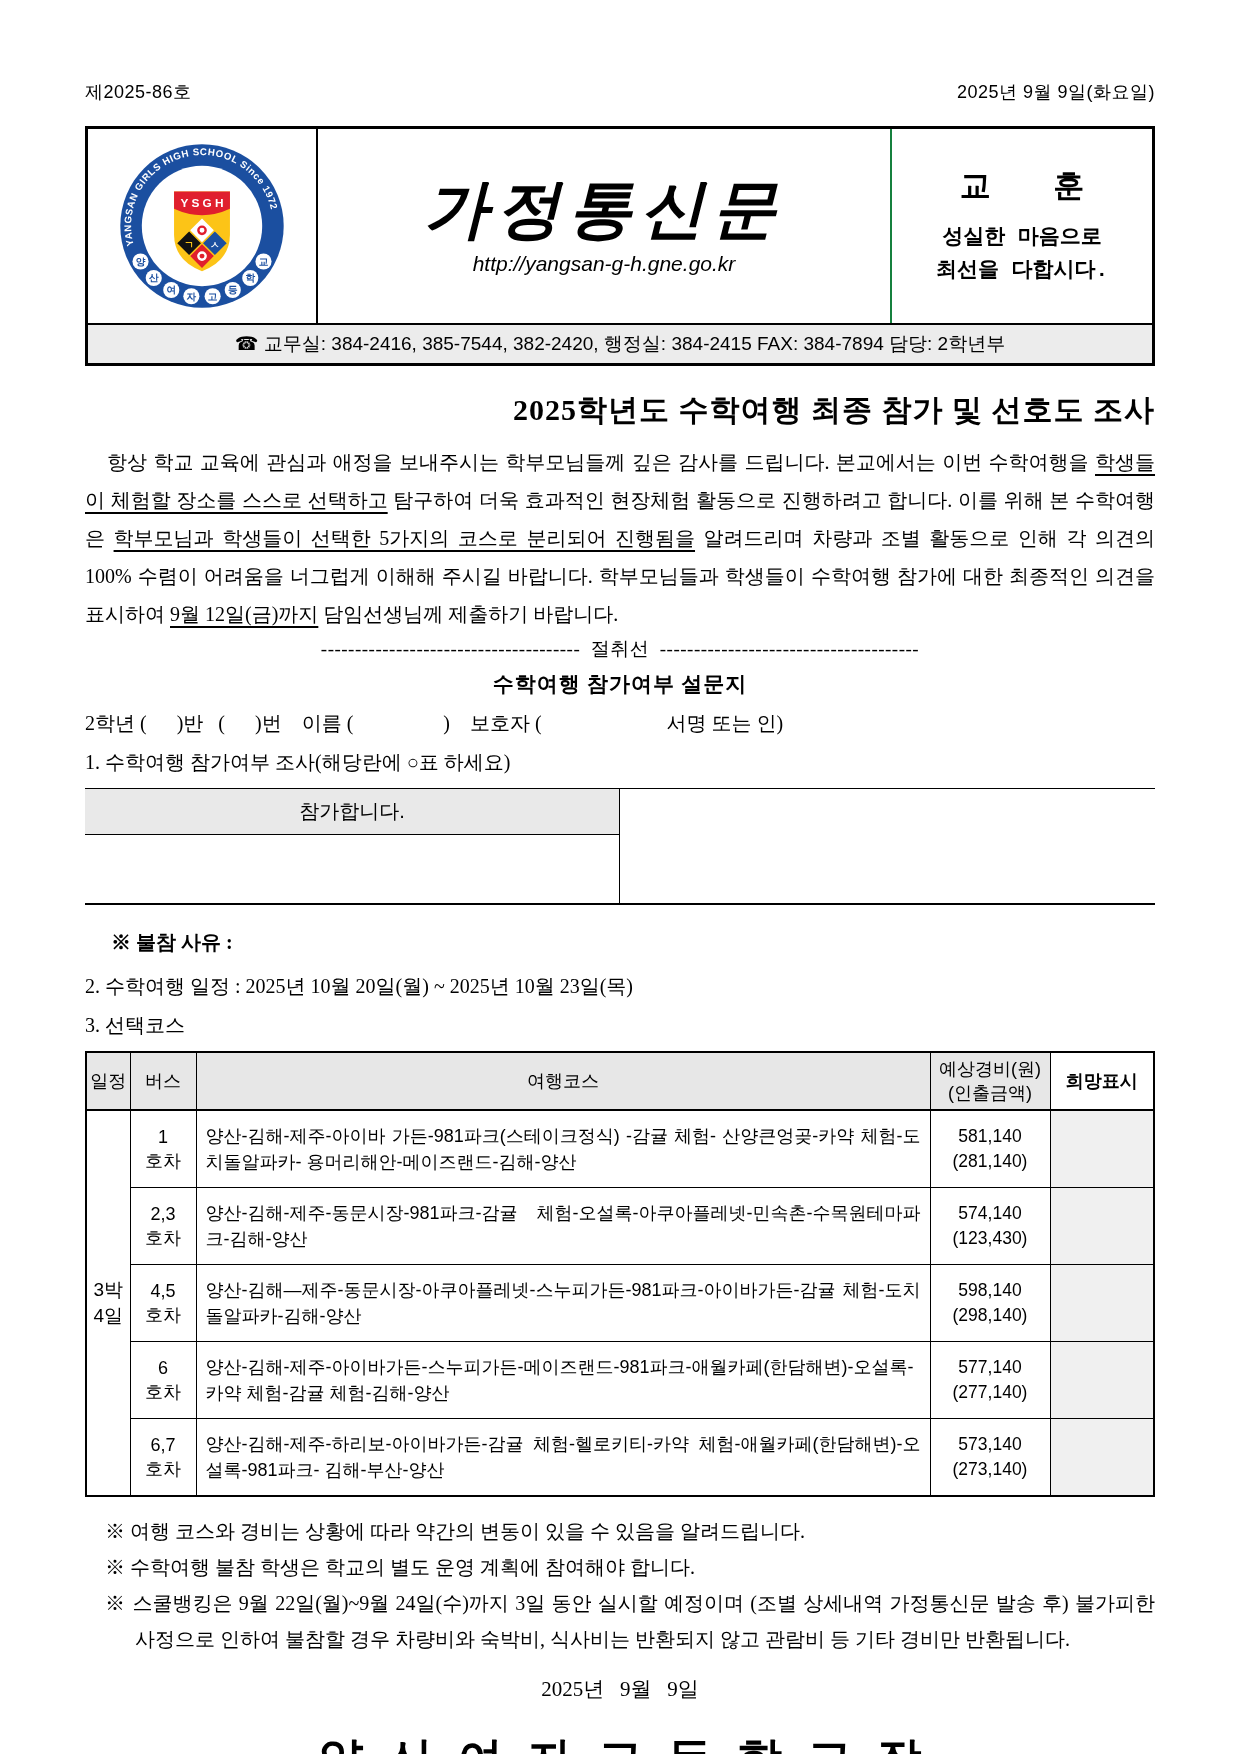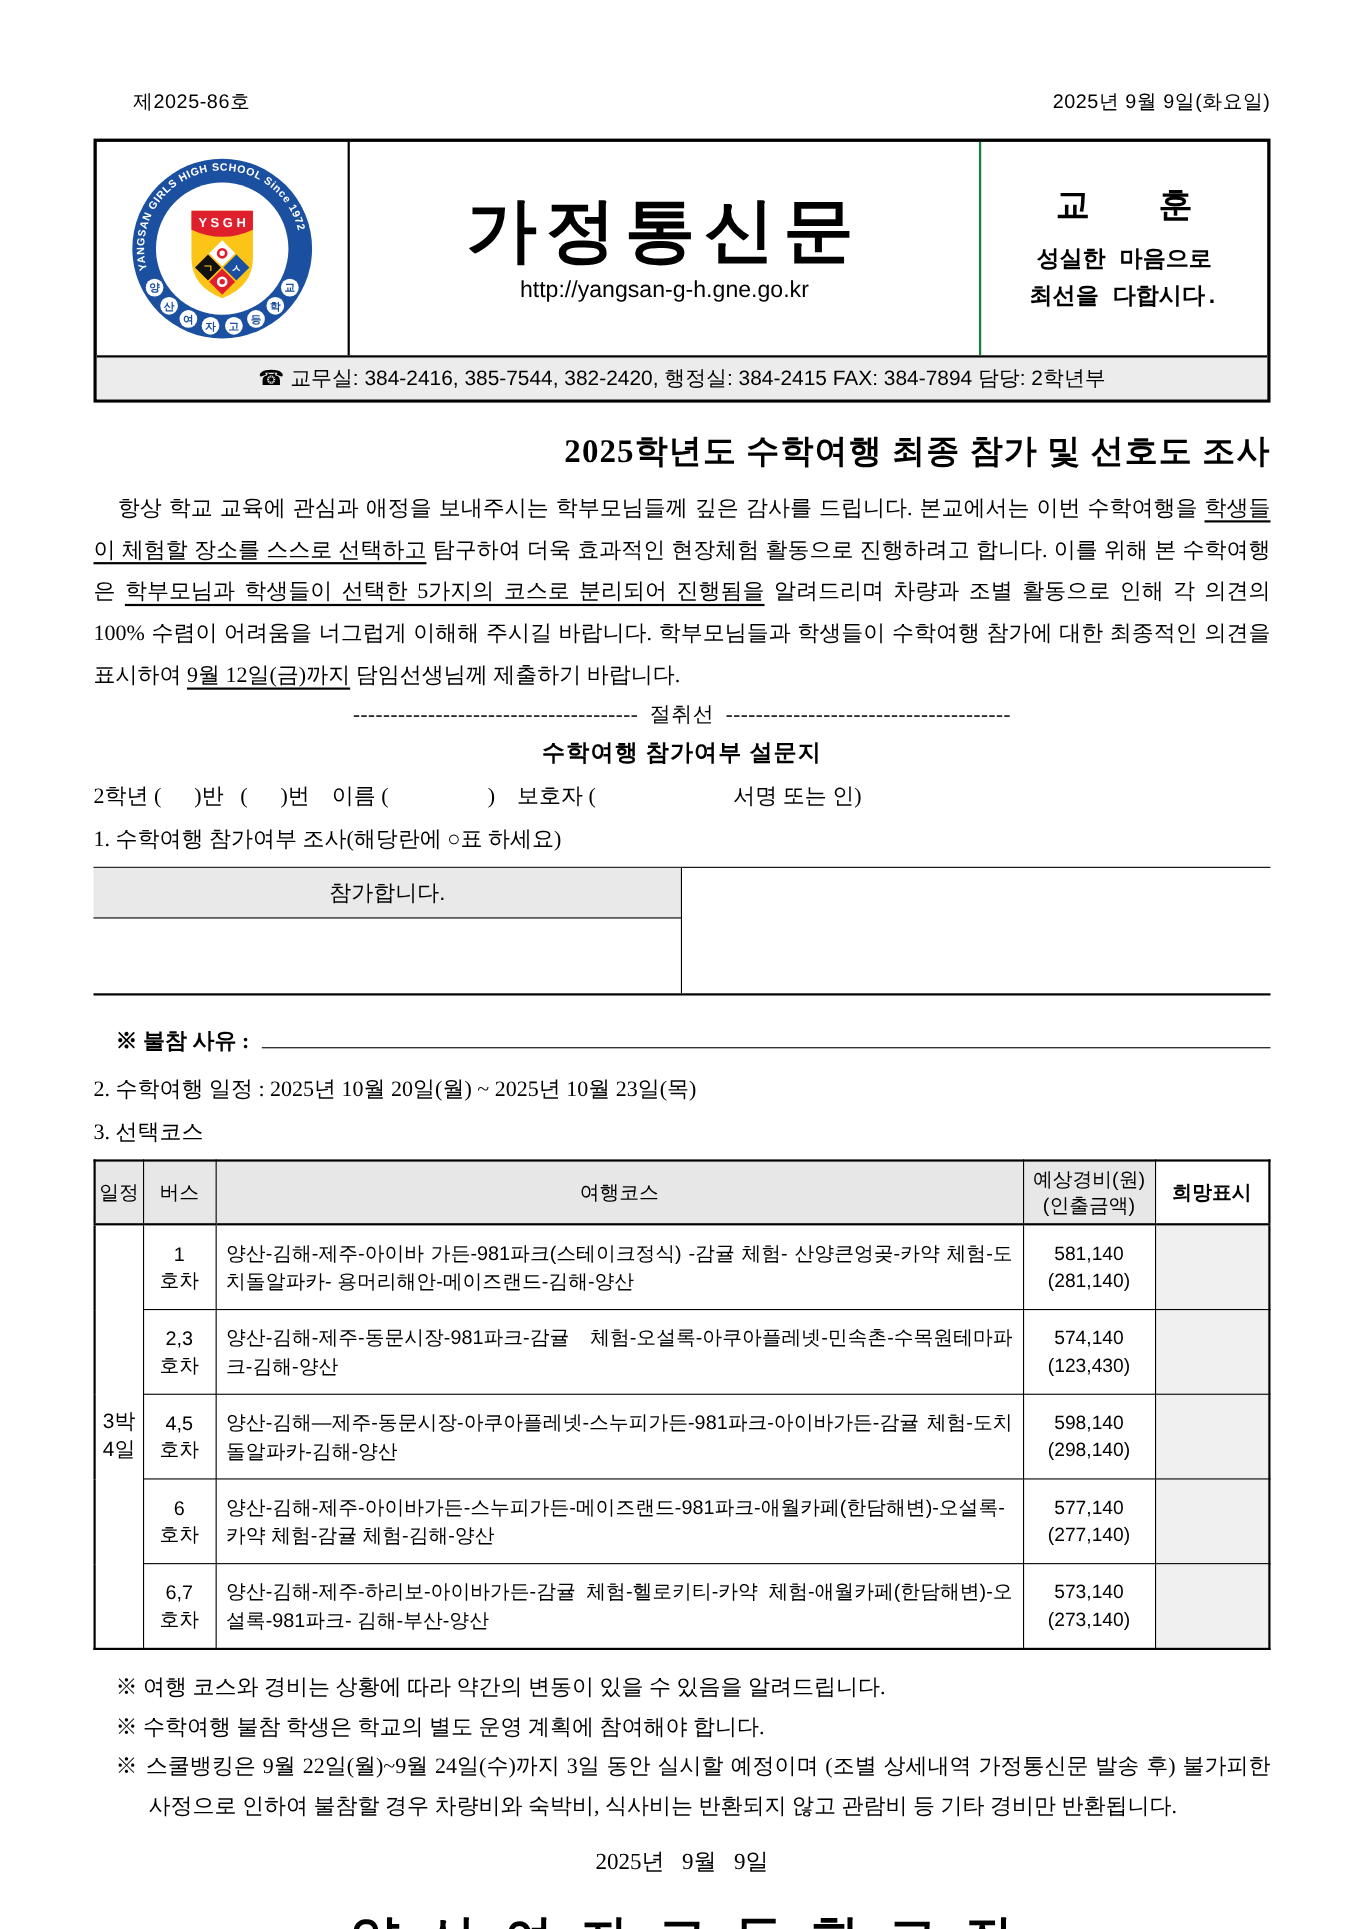--- a/index.html
+++ b/index.html
@@ -7,27 +7,27 @@
   body {
     width:1240px; height:1754px; overflow:hidden;
     font-family:"Liberation Serif","DejaVu Serif",serif;
     color:#000;
   }
   .page { width:1070px; margin:0 auto; padding-top:80px; }
 
   
   .meta { display:flex; justify-content:space-between;
     font-family:"Liberation Sans","DejaVu Sans",sans-serif;
-    font-size:18px; letter-spacing:.5px;margin-left:36px; }
+    font-size:18px; letter-spacing:.5px; }
 
   
   .masthead { margin-top:22px; border:3px solid #000; }
   .mast-grid { display:grid; grid-template-columns:230px 1fr 262px; min-height:194px; }
   .logo-cell { display:flex; align-items:center; justify-content:center; border-right:2px solid #000; }
-  .title-cell { display:flex; flex-direction:column; align-items:center; justify-content:center; padding:6px 0; }
+  .title-cell { display:flex; flex-direction:column; align-items:center; justify-content:center; padding:6px 0;font-style:italic; }
   .main-title { font-family:"Liberation Sans","DejaVu Sans",sans-serif;
     font-weight:900; font-size:64px; letter-spacing:8px; line-height:1.05; }
   .site-url { font-family:"Liberation Sans","DejaVu Sans",sans-serif; font-size:21px; margin-top:8px; }
   .motto-cell { border-left:2px solid #15803d; display:flex; flex-direction:column;
     align-items:center; justify-content:center;
     font-family:Liberation Mono, monospace; padding:8px; }
   .motto-title { font-size:31px; font-weight:900; word-spacing:44px; margin-bottom:14px; }
   .motto-line { font-size:21px; font-weight:700; line-height:33px; }
   .contact-row { border-top:2px solid #000; background:#ececec; height:40px;
     display:flex; align-items:center; justify-content:center;
@@ -46,21 +46,21 @@
 
   
   .ptable { margin-top:12px; border-top:1.5px solid #000; border-bottom:2px solid #000; }
   .prow { display:grid; grid-template-columns:1fr 1fr; }
   .ph { background:#e9e9e9; height:46px; display:flex; align-items:center; justify-content:center;
         font-family:"Liberation Sans","DejaVu Sans",sans-serif; font-size:20px;
         border-bottom:1.5px solid #000; }
   .pc { height:68px; }
   .prow > div:first-child { border-right:1px solid #000; }
 
-  .absence { margin-top:24px; display:flex; align-items:baseline; padding-left:20px; }
+  .absence { margin-top:24px; display:flex; align-items:baseline; padding-left:20px;flex-direction:column; }
   .absence-label { font-size:20px; font-weight:700; white-space:pre; }
   .absence-line { flex:1; border-bottom:1.5px solid #000; height:24px; margin-left:6px; }
 
   
   table.course { margin-top:12px; width:100%; border-collapse:collapse; border:2px solid #000;
     font-family:"Liberation Sans","DejaVu Sans",sans-serif; font-size:18px; }
   table.course th, table.course td { border:1px solid #000; vertical-align:middle; }
   table.course th { background:#e7e7e7; font-weight:400; height:58px; white-space:pre-line;
     line-height:24px; border-bottom:2px solid #000; }
   table.course th.wish-h { background:#fff; font-weight:700; }

